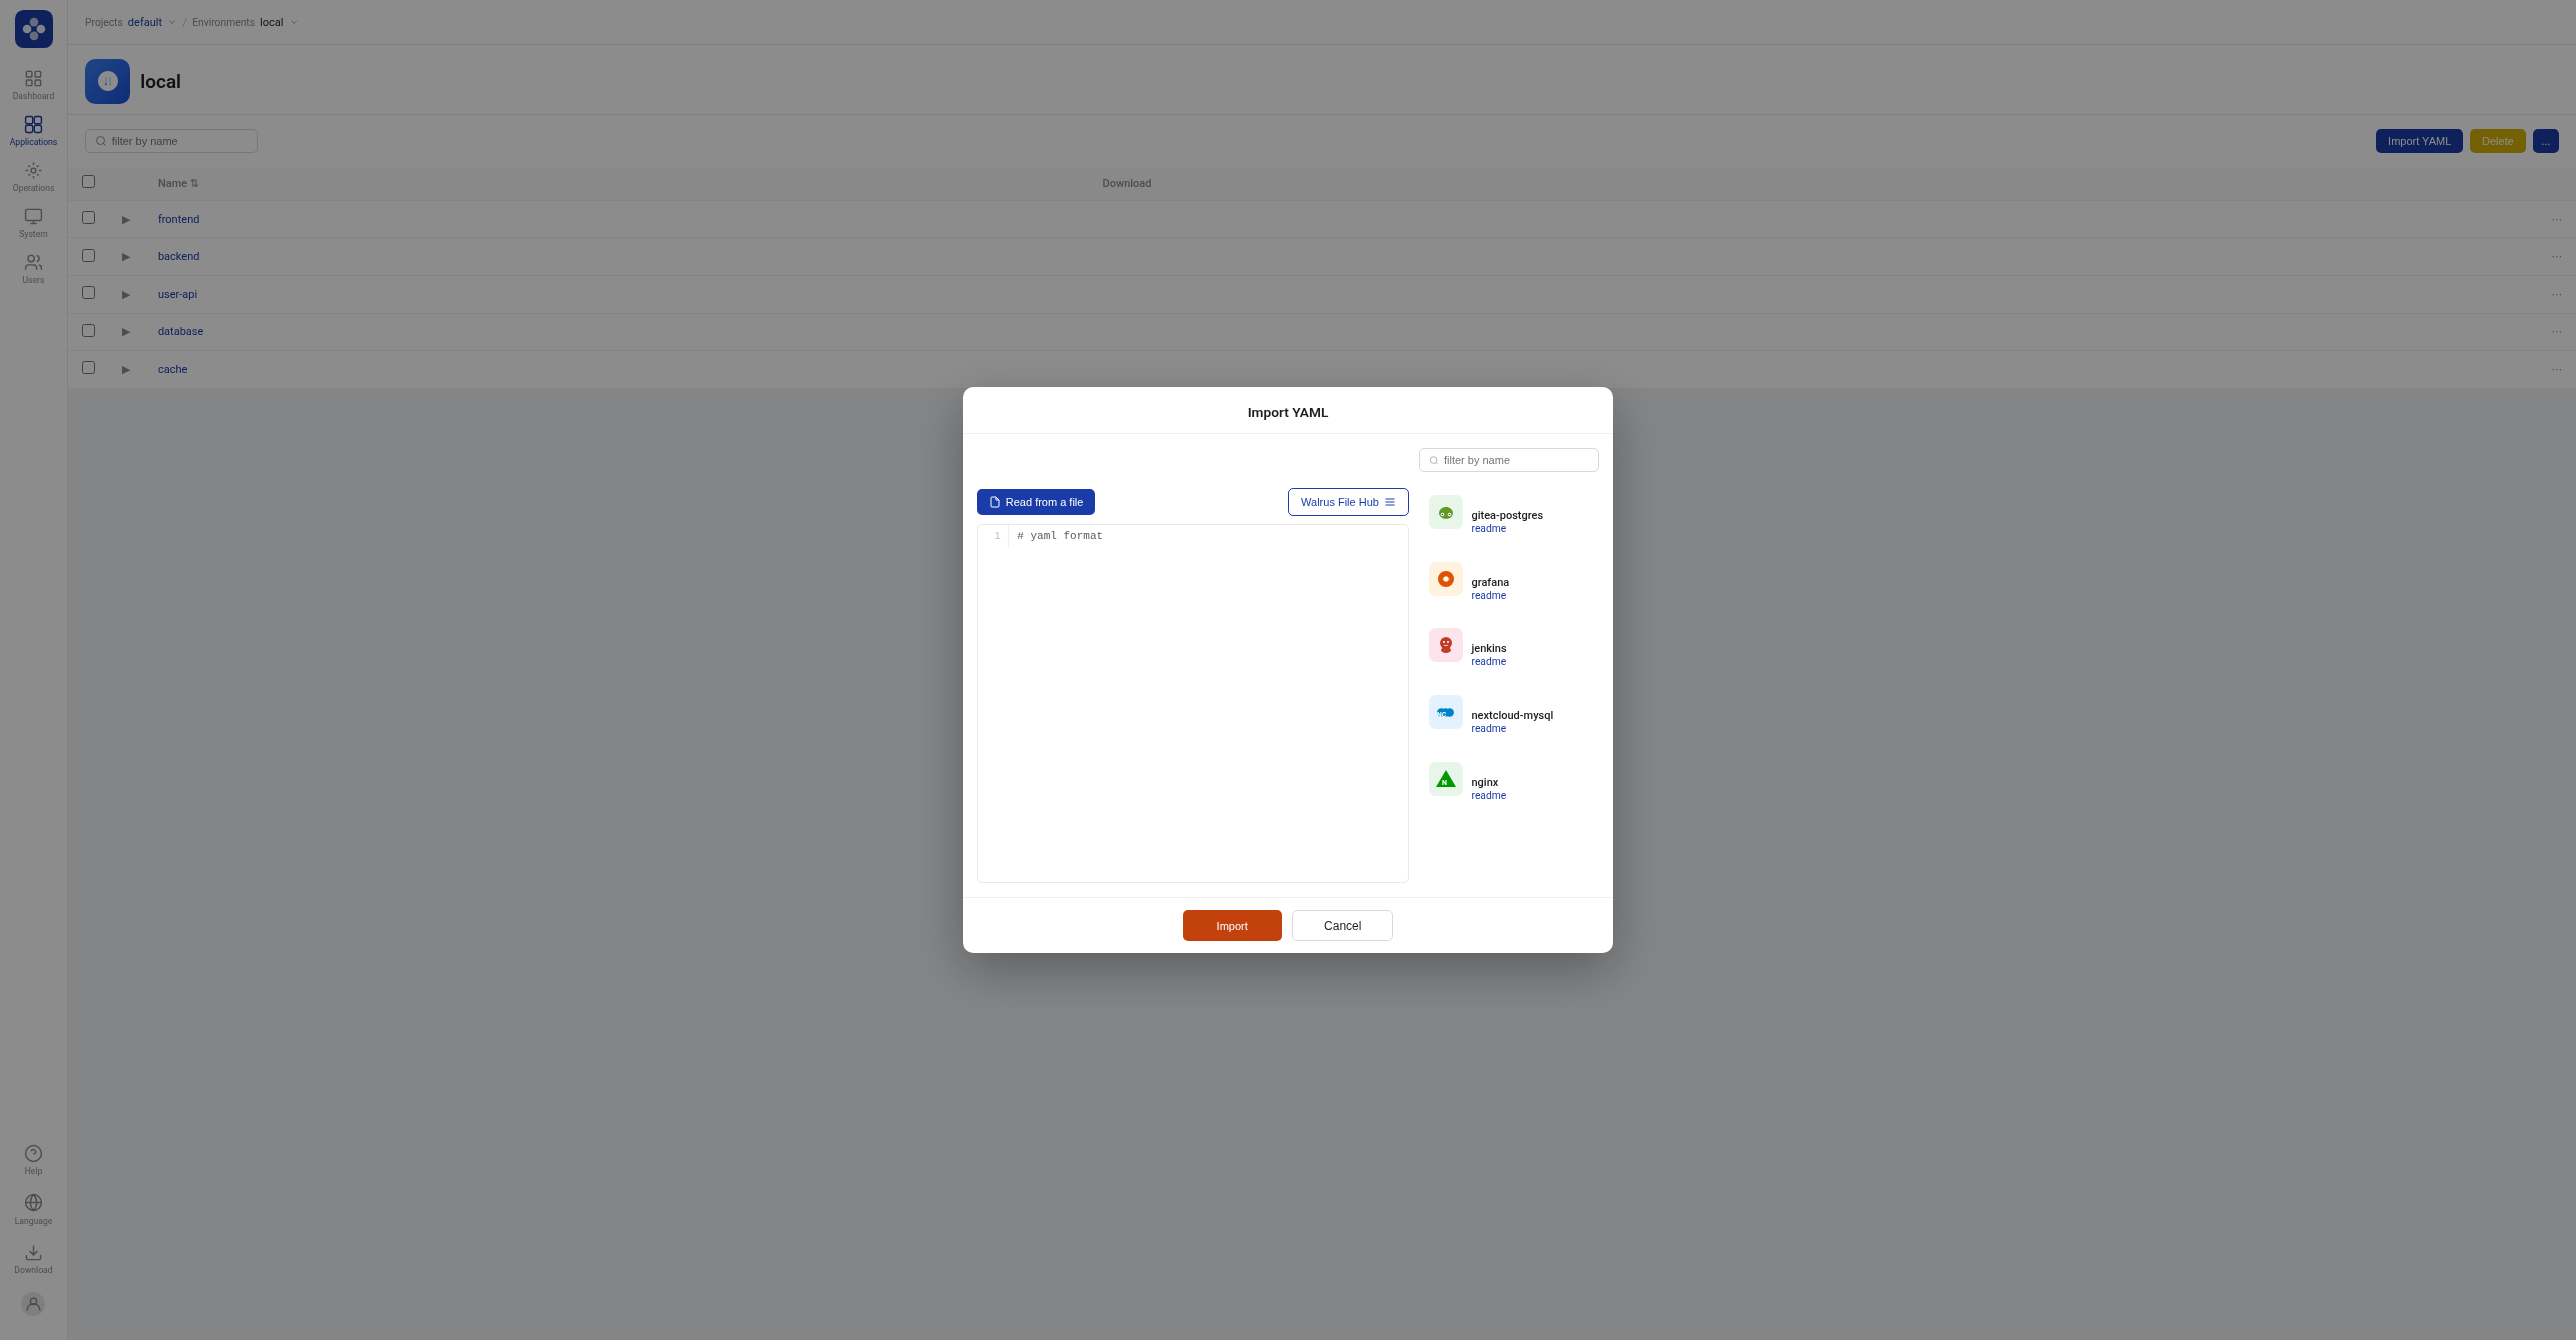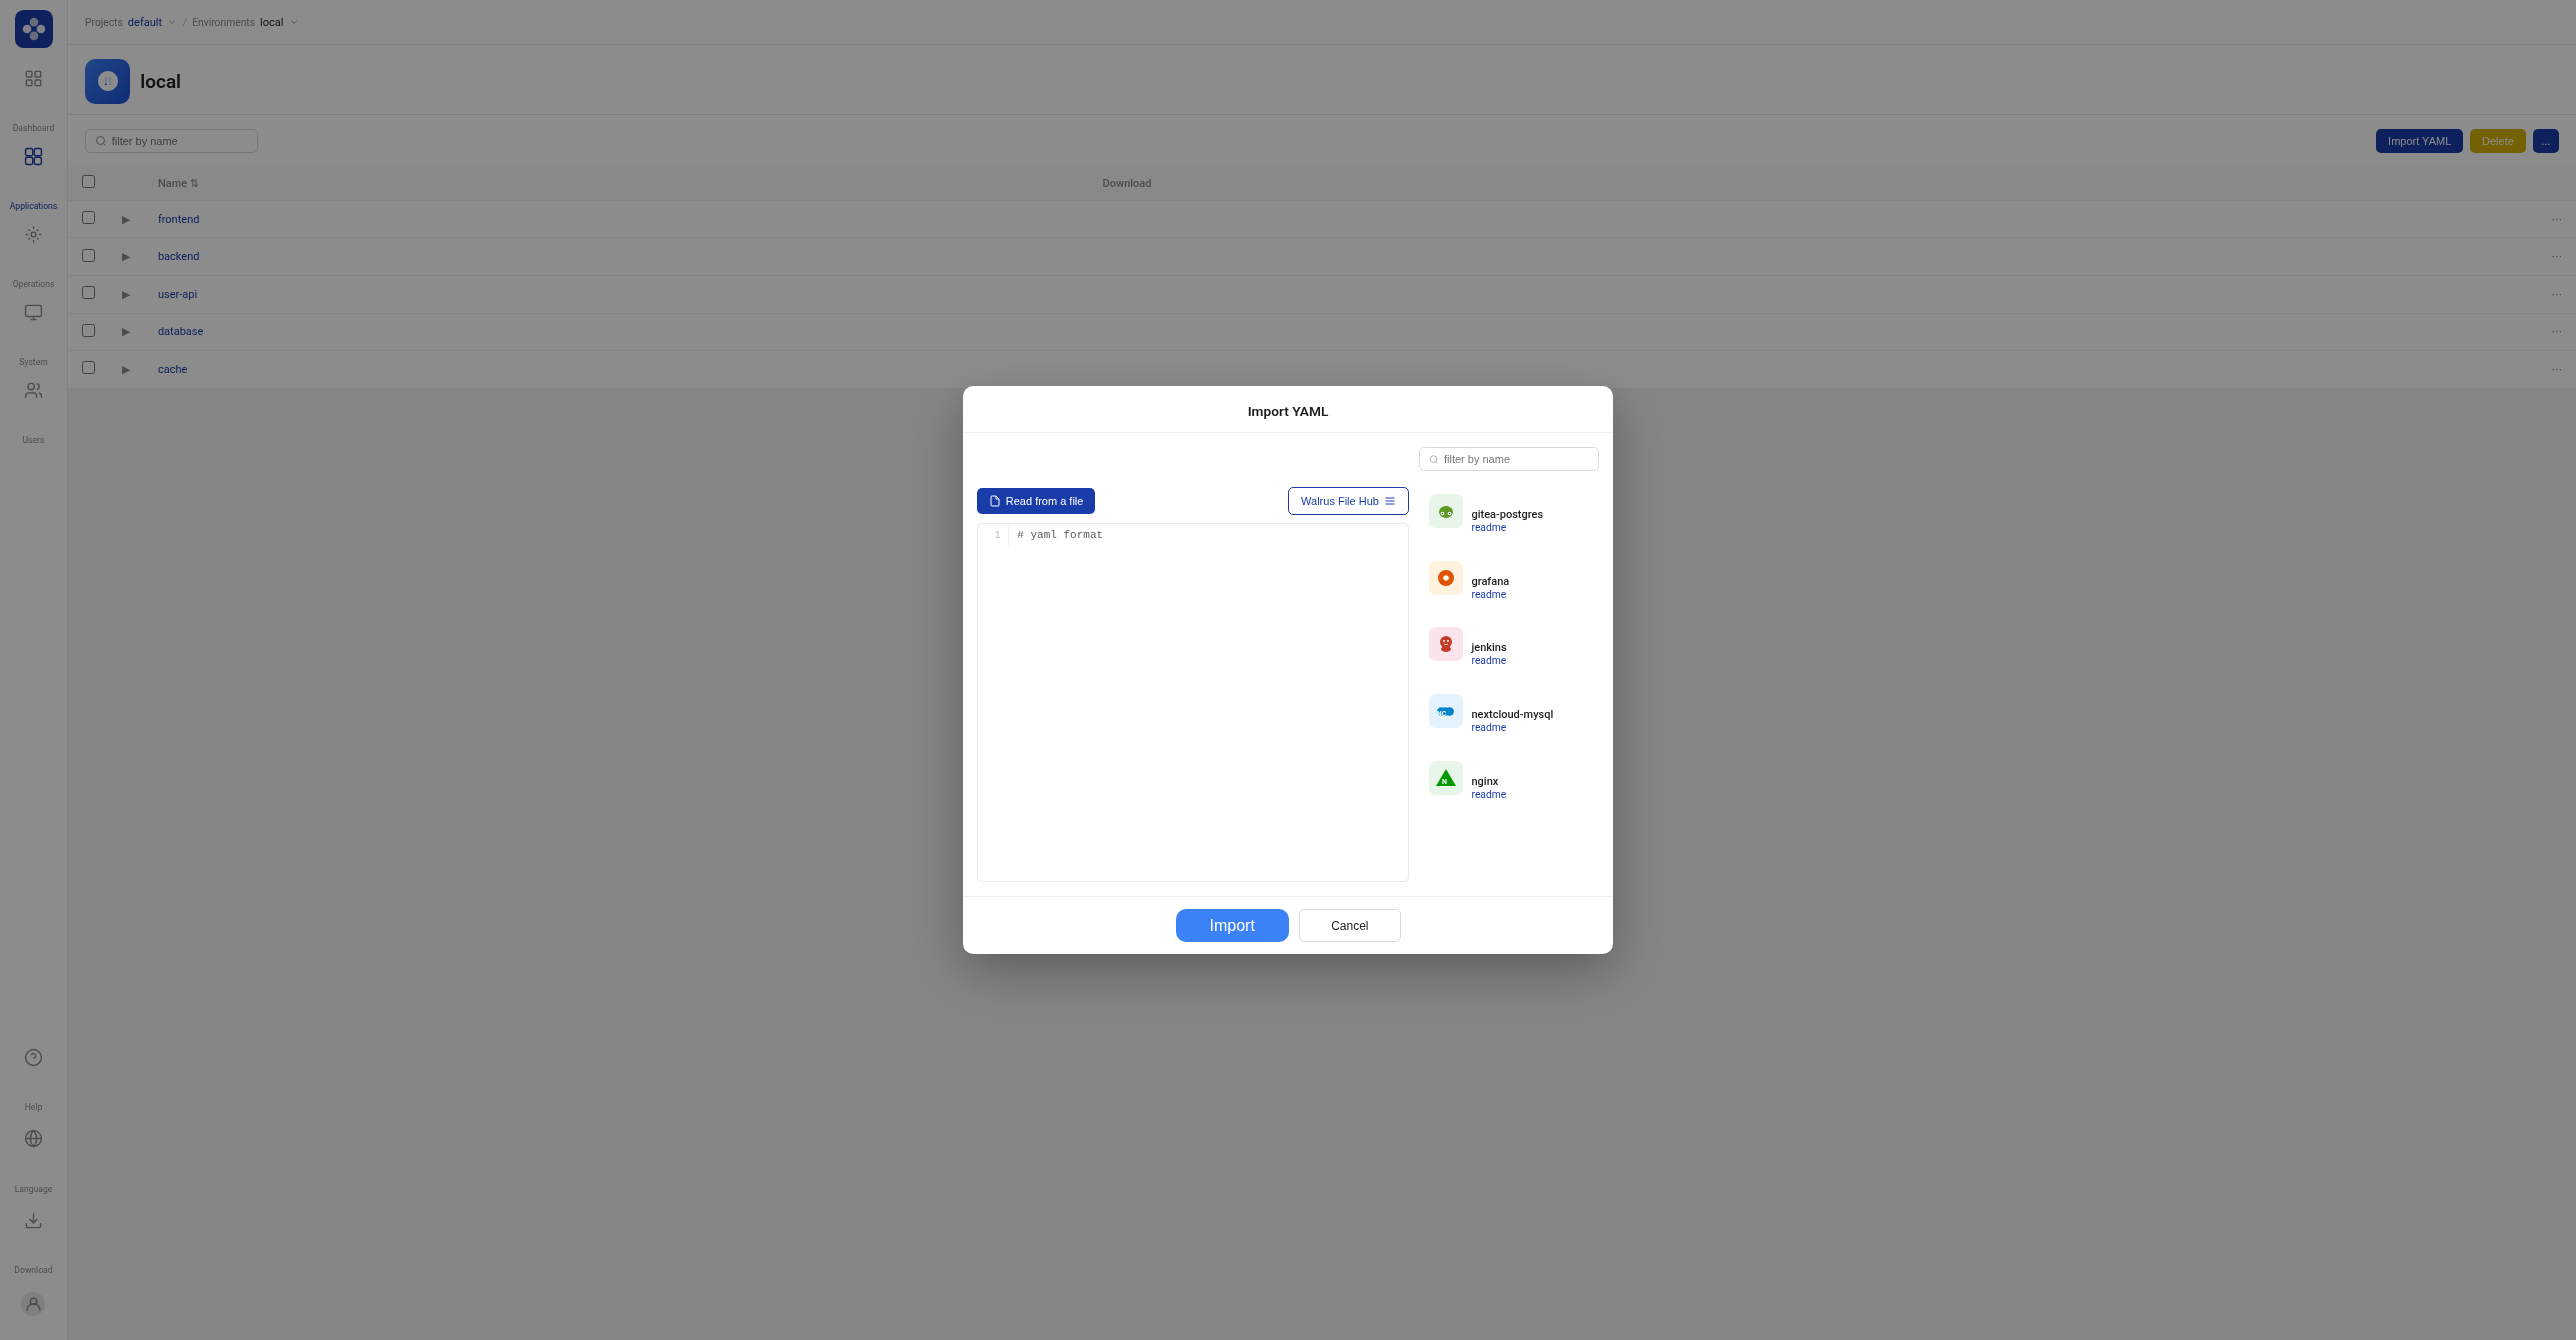--- a/index.html
+++ b/index.html
@@ -31,21 +31,21 @@
       align-items: center;
       padding: 6.8px 3.4px;
       width: 100%;
       cursor: pointer;
       color: #8c8c8c;
       font-size: 9.4px;
       gap: 3.4px;
     }
     .sidebar-item.active { color: #1a3ca8; }
     .sidebar-item svg { width: 19px; height: 19px; }
-    .sidebar-item-label { font-size: 8.6px; text-align: center; margin-top: 32px; }
+    .sidebar-item-label { font-size: 8.6px; text-align: center; }
     .sidebar-spacer { flex: 1; }
     .sidebar-bottom { display: flex; flex-direction: column; align-items: center; gap: 3.4px; padding-bottom: 6.8px; }
 
     
     .main-content { flex: 1; display: flex; flex-direction: column; overflow: hidden; }
 
     
     .header {
       background: #fff;
       border-bottom: 0.9px solid #e8e8e8;
@@ -249,22 +249,22 @@
 
     
     .dialog-footer {
       padding: 12px 20.5px;
       display: flex;
       justify-content: center;
       gap: 10.3px;
       border-top: 0.9px solid #f0f0f0;
     }
     .btn-import-main {
-      background: #3b82f6; color: #fff; border: none; border-radius: 10px;
-      padding: 7.7px 34px; font-size: 16px; cursor: pointer;
+      background: #c2410c; color: #fff; border: none; border-radius: 5px;
+      padding: 7.7px 34px; font-size: 11px; cursor: pointer;
     }
     .btn-cancel {
       background: #fff; color: #1f1f1f; border: 1.3px solid #d9d9d9;
       border-radius: 5.1px; padding: 7.7px 31px; font-size: 12px; cursor: pointer;
     }
 
     
     .icon-gitea { background: #e8f5e9; }
     .icon-grafana { background: #fff3e0; }
     .icon-jenkins { background: #fce4ec; }

